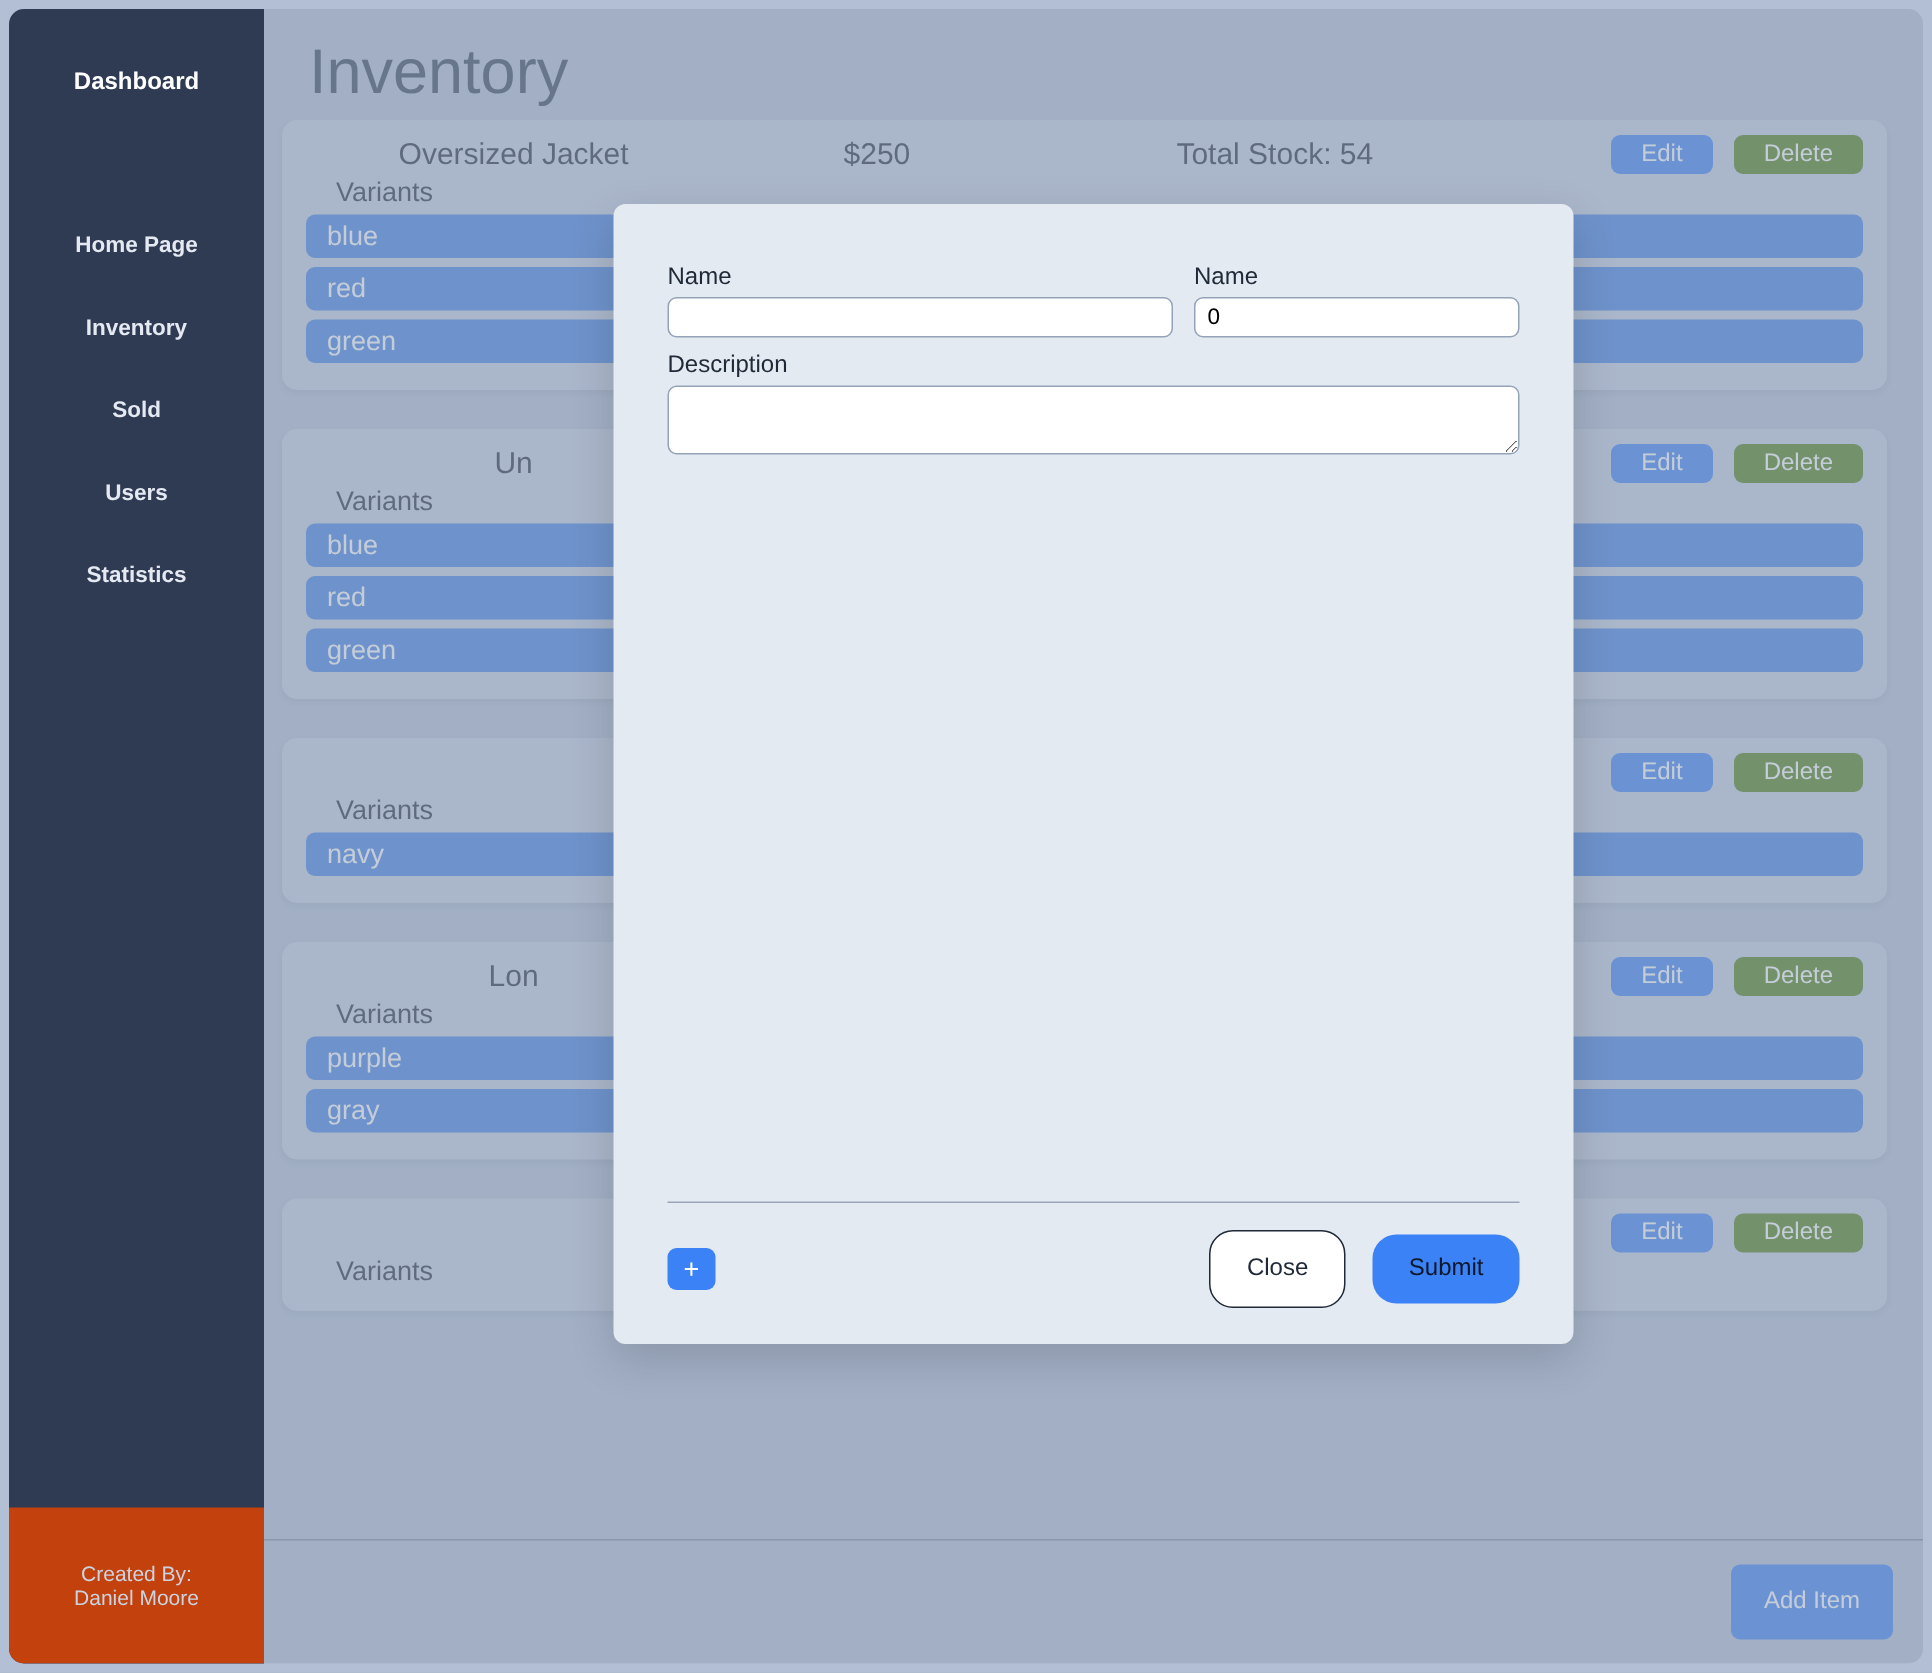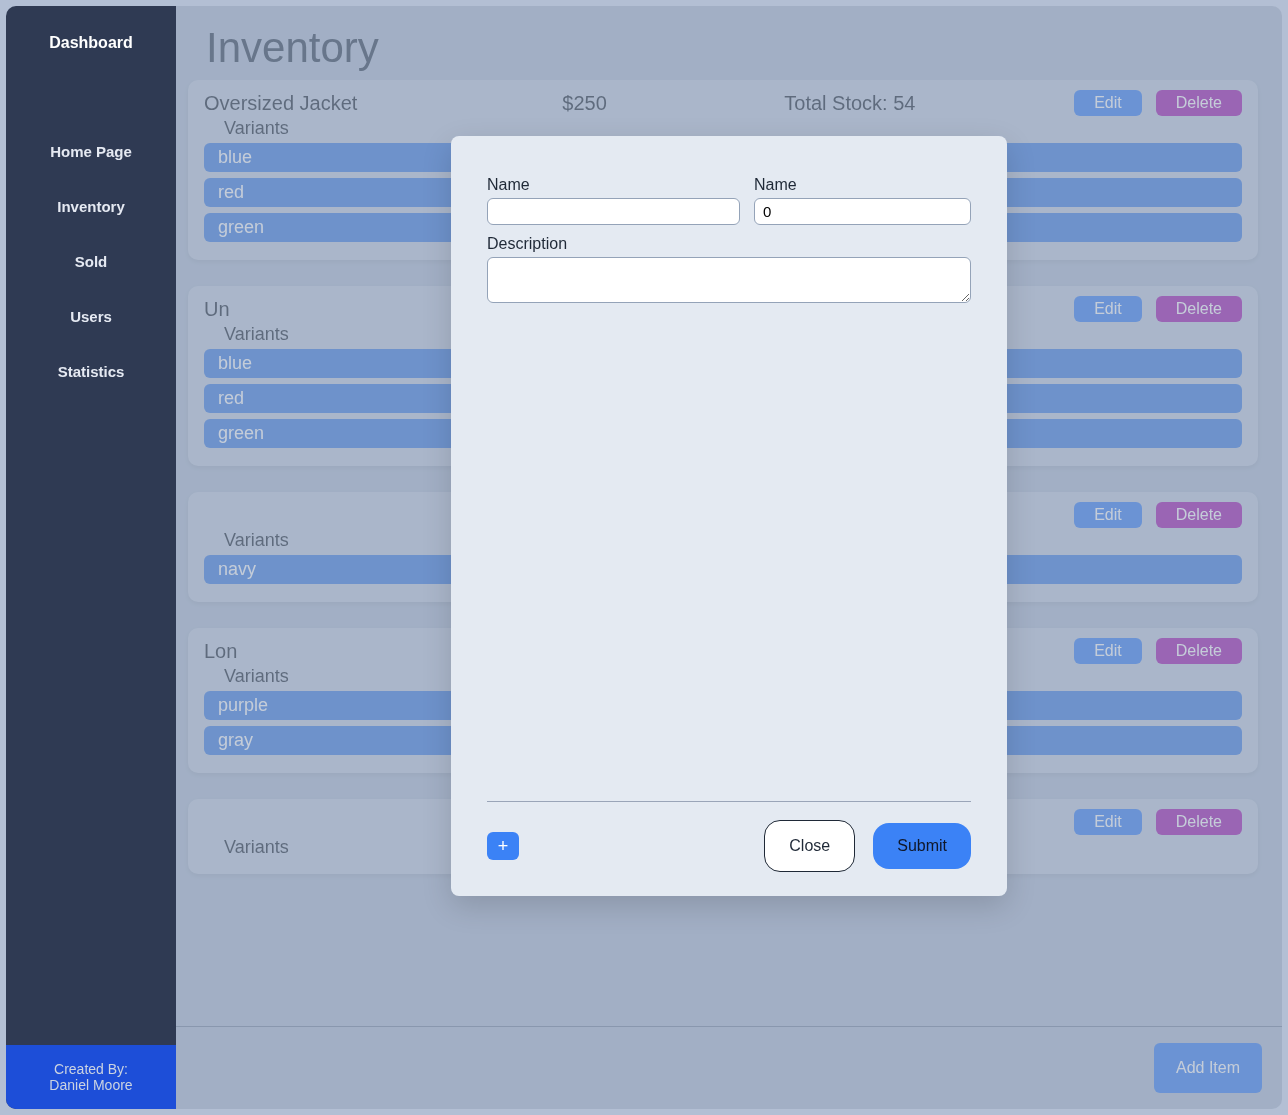--- a/index.html
+++ b/index.html
@@ -19,20 +19,21 @@
     background: #2f3a53;
     border-radius: 10px 0 0 10px;
     display: flex;
     flex-direction: column;
     justify-content: space-between;
     overflow: hidden;
   }
   .sidebar-top {
     display: flex;
     flex-direction: column;
+    margin-top: 12px;
   }
   .sidebar-title {
     color: #fff;
     font-weight: 700;
     font-size: 16px;
     text-align: center;
     padding: 28px 0 32px 0;
   }
   .sidebar-nav {
     display: flex;
@@ -43,25 +44,25 @@
     text-align: center;
     font-weight: 600;
     font-size: 15px;
     padding: 19px 0;
     cursor: pointer;
   }
   .sidebar-nav .sidebar-item:first-child {
     margin-top: 40px;
   }
   .sidebar-footer {
-    background: #1d4ed8;
+    background: #c2410c;
     color: #cbd3e1;
     text-align: center;
     font-size: 14px;
-    padding: 16px 12px;
+    padding: 36px 12px;
   }
   .main {
     flex: 1;
     background: #b3bfd4;
     border-radius: 0 10px 10px 0;
     display: flex;
     flex-direction: column;
     overflow: hidden;
     position: relative;
   }
@@ -87,21 +88,21 @@
     padding: 10px 16px 12px 16px;
     box-shadow: 0 2px 4px rgba(0,0,0,0.08);
   }
   .item-header {
     display: flex;
     align-items: center;
     margin-bottom: 2px;
   }
   .item-name {
     flex: 1.2;
-    text-align: left;
+    text-align: center;
     font-size: 20px;
     color: #1f2937;
   }
   .item-price {
     flex: 0.9;
     text-align: center;
     font-size: 20px;
     color: #1f2937;
   }
   .item-stock {
@@ -118,21 +119,21 @@
   }
   .btn {
     border: none;
     border-radius: 6px;
     padding: 4px 20px;
     font-size: 16px;
     cursor: pointer;
     font-family: inherit;
   }
   .btn-blue { background: #3b82f6; color: #fff; }
-  .btn-red  { background: #a21caf; color: #fff; }
+  .btn-red  { background: #4d7c0f; color: #fff; }
   .variants-label {
     font-size: 18px;
     color: #1f2937;
     padding: 0 10px 4px 20px;
   }
   .variant-row {
     background: #417fe3;
     color: #fff;
     border-radius: 6px;
     padding: 4px 14px;
@@ -152,21 +153,21 @@
     position: absolute;
     inset: 0;
     background: rgba(148,163,184,0.55);
     display: flex;
     justify-content: center;
     align-items: flex-start;
     padding-top: 130px;
     z-index: 10;
   }
   .modal {
-    width: 556px;
+    width: 640px;
     height: 760px;
     background: #e4eaf2;
     border-radius: 8px;
     box-shadow: 0 10px 30px rgba(0,0,0,0.15);
     display: flex;
     flex-direction: column;
     padding: 40px 36px 24px 36px;
   }
   .modal-body {
     flex: 1;

